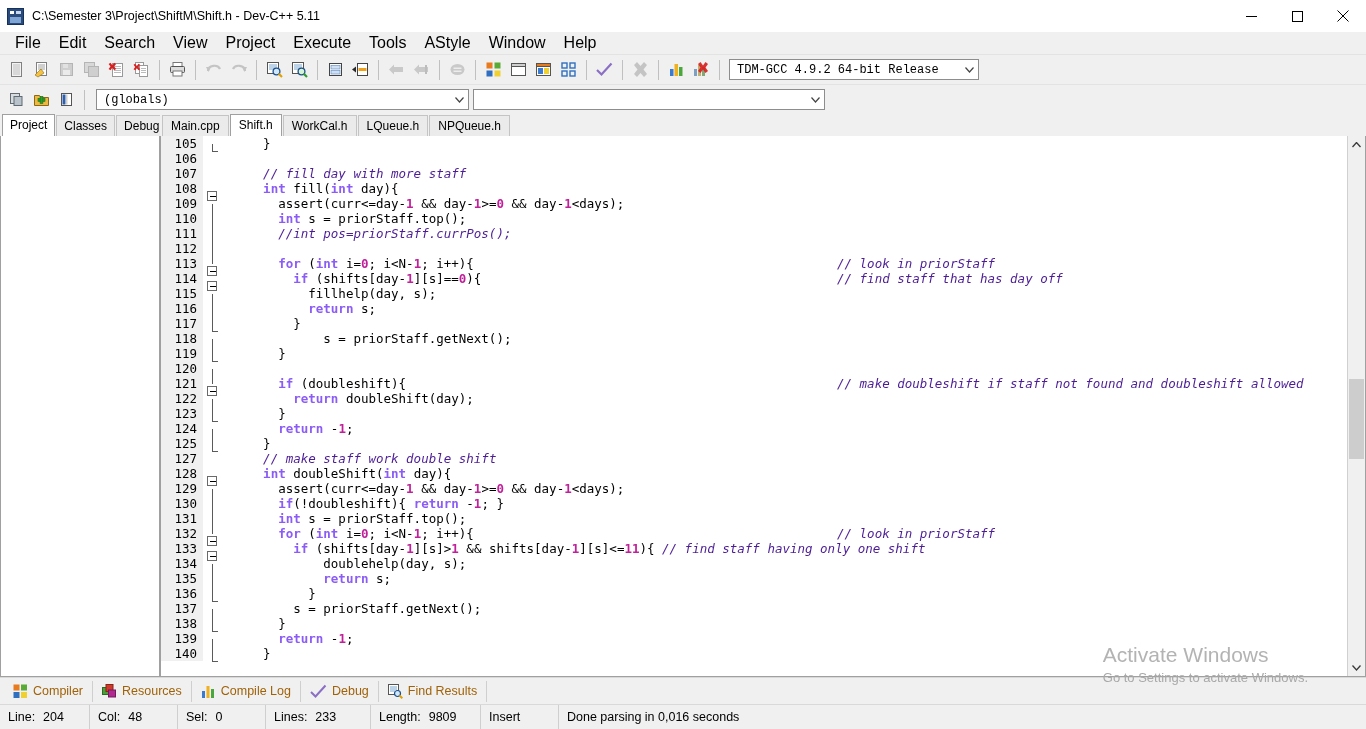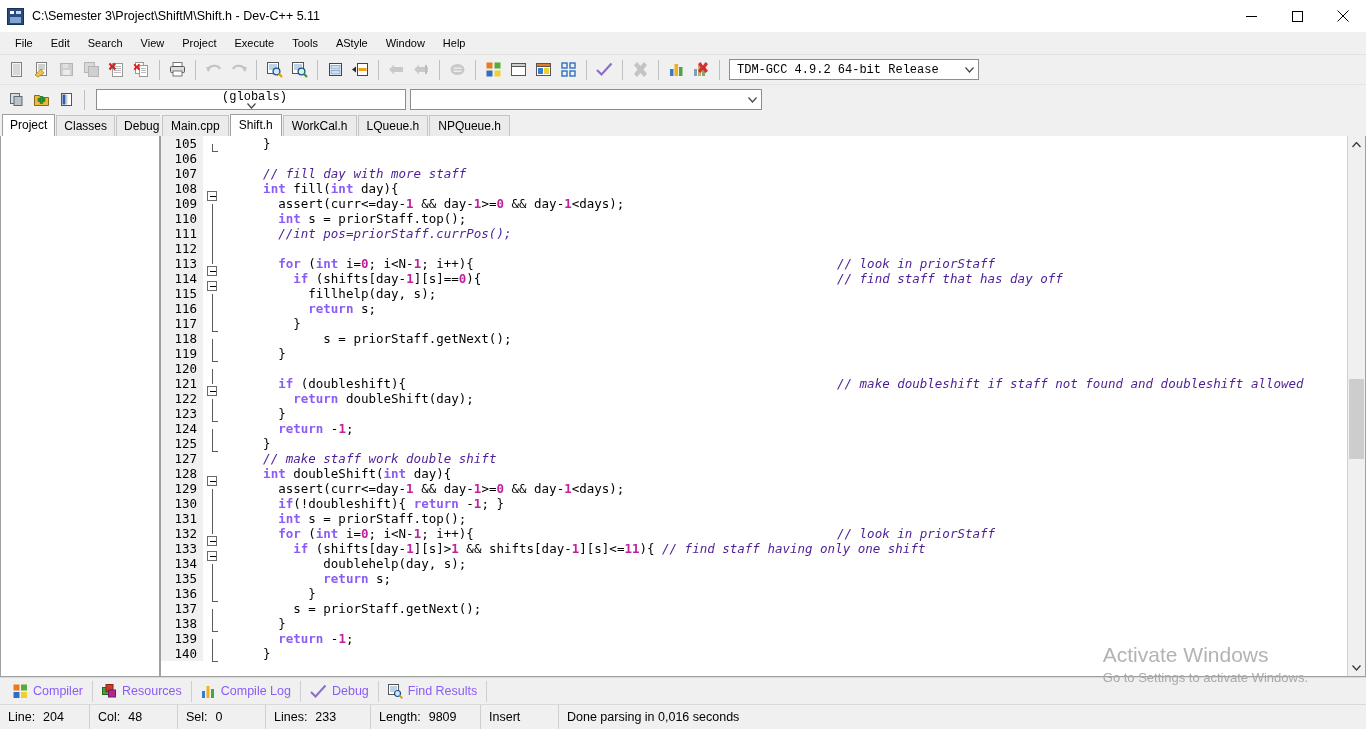--- a/index.html
+++ b/index.html
@@ -19,38 +19,38 @@
   .title-icon::before{content:"";position:absolute;left:2px;top:2px;width:4px;height:3px;background:#ffffff;}
   .title-icon::after{content:"";position:absolute;left:8px;top:2px;width:5px;height:3px;background:#c8d8ef;}
   .title-icon i{position:absolute;left:2px;top:8px;width:11px;height:6px;background:#7fa5d6;display:block;}
   .title-text{font-size:12.5px;color:#000;flex:1 1 auto;white-space:nowrap;}
   .win-btns{display:flex;height:32px;flex:0 0 auto;}
   .win-btn{width:46px;height:32px;display:flex;align-items:center;justify-content:center;}
   .win-btn svg{display:block;}
 
   
   .menubar{height:22px;background:#f0f0f0;display:flex;align-items:center;padding-left:6px;flex:0 0 auto;}
-  .menuitem{padding:3px 9px;font-size:11px;color:#000;white-space:nowrap;}
+  .menuitem{padding:3px 9px;font-size:16px;color:#000;white-space:nowrap;}
 
   
   .toolbar-row{background:#f0f0f0;display:flex;align-items:center;flex:0 0 auto;border-top:1px solid #e3e3e3;}
   .tb1{height:29px;padding-left:4px;}
   .tb2{height:29px;padding-left:4px;}
   .tb-sep{width:1px;height:20px;background:#c0c0c0;margin:0 5px;flex:0 0 auto;}
   .tb-btn{width:25px;height:24px;display:flex;align-items:center;justify-content:center;flex:0 0 auto;}
   .tb-btn.dis{opacity:.45;filter:grayscale(1);}
   .tb-btn svg{display:block;}
 
   .combo{height:21px;background:#ffffff;border:1px solid #8d8d8d;display:flex;align-items:center;
      box-sizing:border-box;position:relative;}
   .combo .ctext{font-family:"Liberation Mono",monospace;font-size:12px;color:#000;padding-left:7px;
      white-space:nowrap;overflow:hidden;flex:1 1 auto;}
   .combo .carrow{width:17px;display:flex;align-items:center;justify-content:center;color:#555;flex:0 0 auto;}
   .combo.compiler{width:250px;margin-left:4px;}
-  .combo.globals{width:310px;margin-left:6px;flex-direction:column;}
+  .combo.globals{width:373px;margin-left:6px;}
   .combo.members{width:352px;margin-left:4px;}
 
   
   .mid{flex:1 1 auto;display:flex;min-height:0;background:#f0f0f0;}
   .leftpanel{width:160px;display:flex;flex-direction:column;background:#f0f0f0;flex:0 0 auto;}
   .ltabs{display:flex;align-items:flex-end;height:22px;padding-left:2px;background:#f0f0f0;}
   .ltab{font-size:12px;padding:3px 7px 3px 7px;background:#ebebeb;border:1px solid #c4c4c4;border-bottom:none;
         margin-right:1px;color:#000;white-space:nowrap;}
   .ltab.active{background:#ffffff;border-color:#a0a0a0;padding-bottom:4px;}
   .ltree{flex:1 1 auto;background:#ffffff;border:1px solid #a0a0a0;border-top:none;margin:0;}
@@ -83,21 +83,21 @@
 
   .vscroll{width:17px;background:#f0f0f0;border-left:1px solid #d0d0d0;position:relative;flex:0 0 auto;}
   .vs-arrow{position:absolute;left:0;width:17px;height:17px;display:flex;align-items:center;justify-content:center;background:#f0f0f0;}
   .vs-arrow.up{top:0;}
   .vs-arrow.dn{bottom:0;}
   .vs-thumb{position:absolute;left:1px;width:15px;background:#cdcdcd;}
 
   
   .btabs{height:26px;background:#f0f0f0;display:flex;align-items:center;padding-left:4px;flex:0 0 auto;
      border-top:1px solid #d9d9d9;}
-  .btab{display:flex;align-items:center;gap:5px;padding:3px 9px;font-size:12.5px;color:#8b5cf6;
+  .btab{display:flex;align-items:center;gap:5px;padding:3px 9px;font-size:12.5px;color:#a16207;
       border-right:1px solid #cfcfcf;white-space:nowrap;}
   .btab svg{display:block;}
 
   
   .statusbar{height:24px;background:#f0f0f0;display:flex;align-items:center;flex:0 0 auto;
      border-top:1px solid #d9d9d9;font-size:12.5px;color:#000;}
   .sb-cell{height:24px;display:flex;align-items:center;padding:0 8px;box-sizing:border-box;
      border-right:1px solid #cfcfcf;white-space:nowrap;}
   .sb-cell .lbl{margin-right:8px;}
   .sb-cell.c1{width:90px;}

